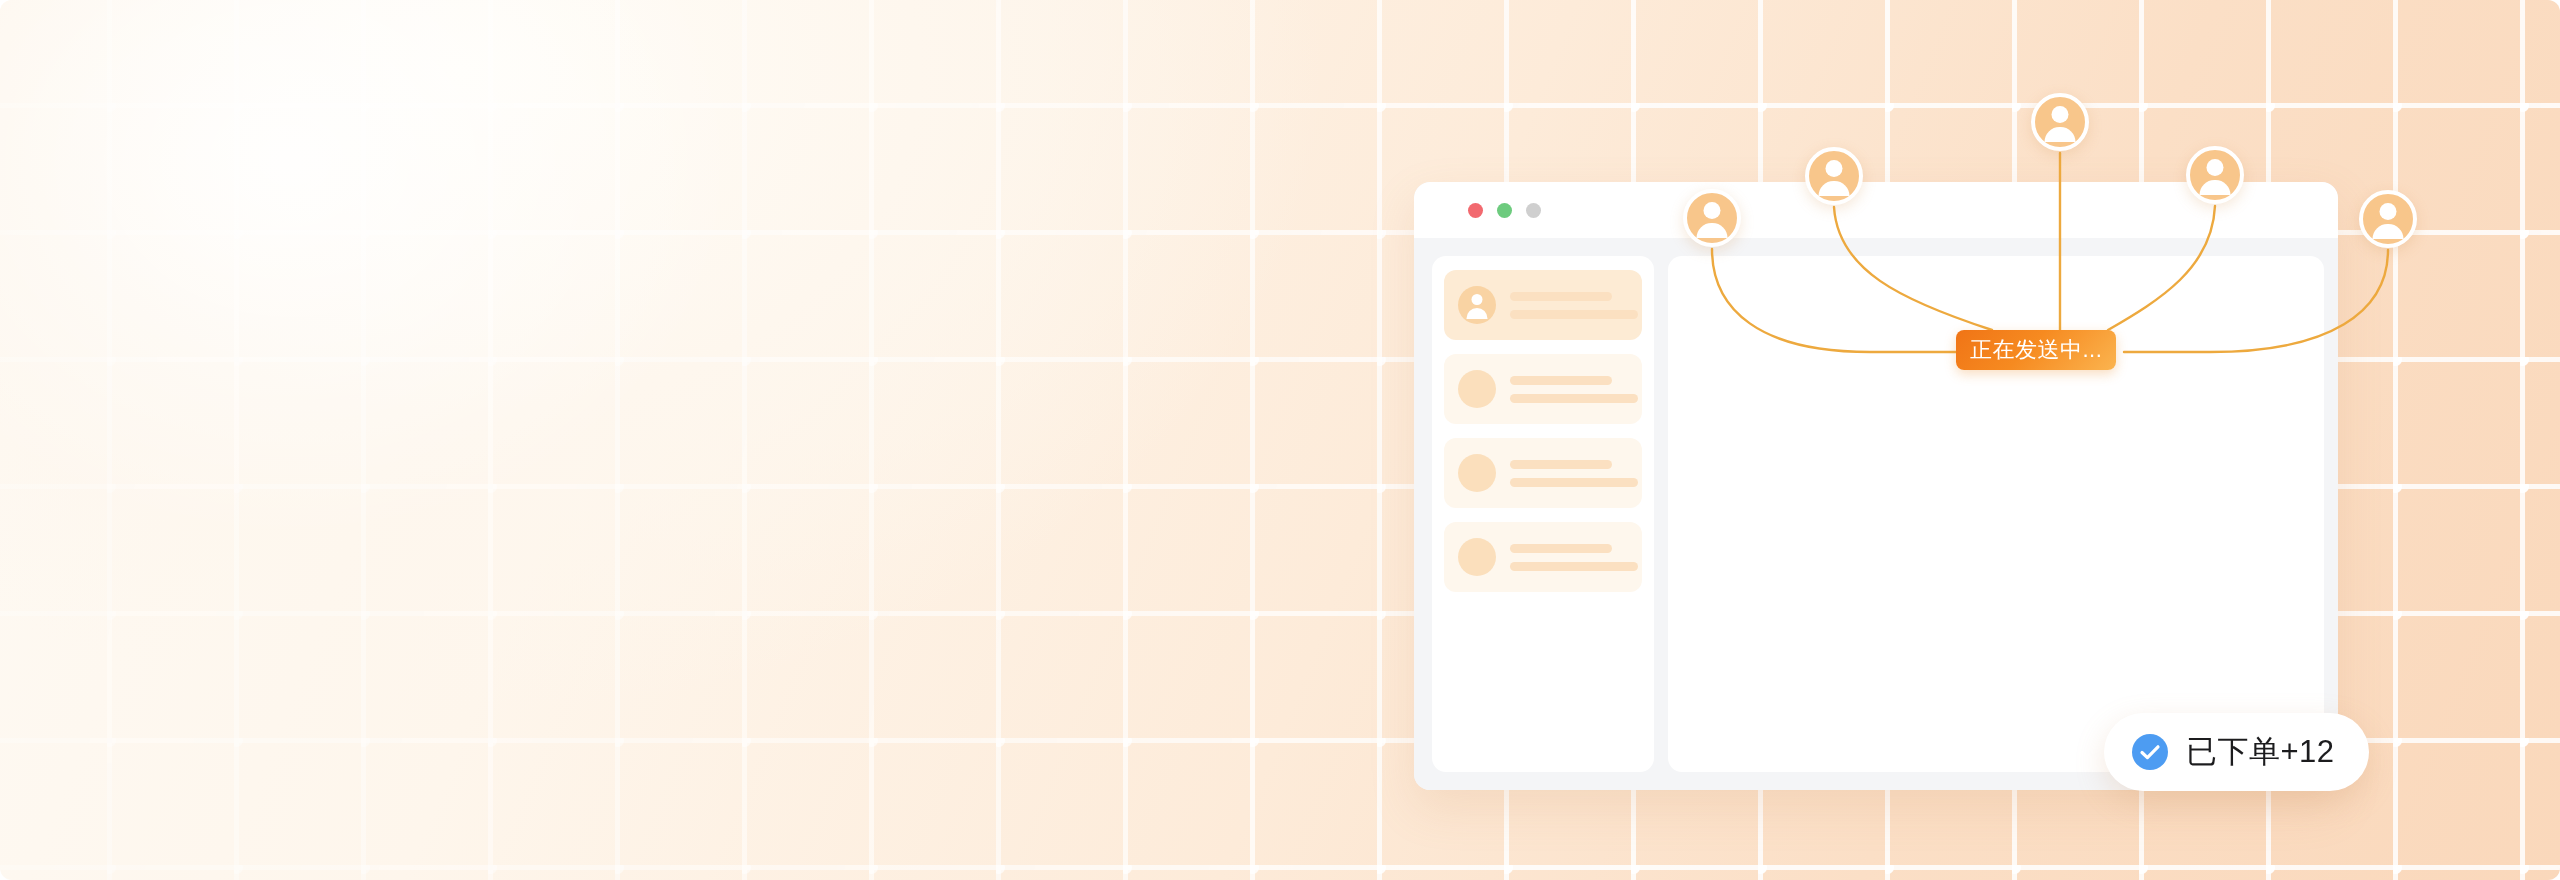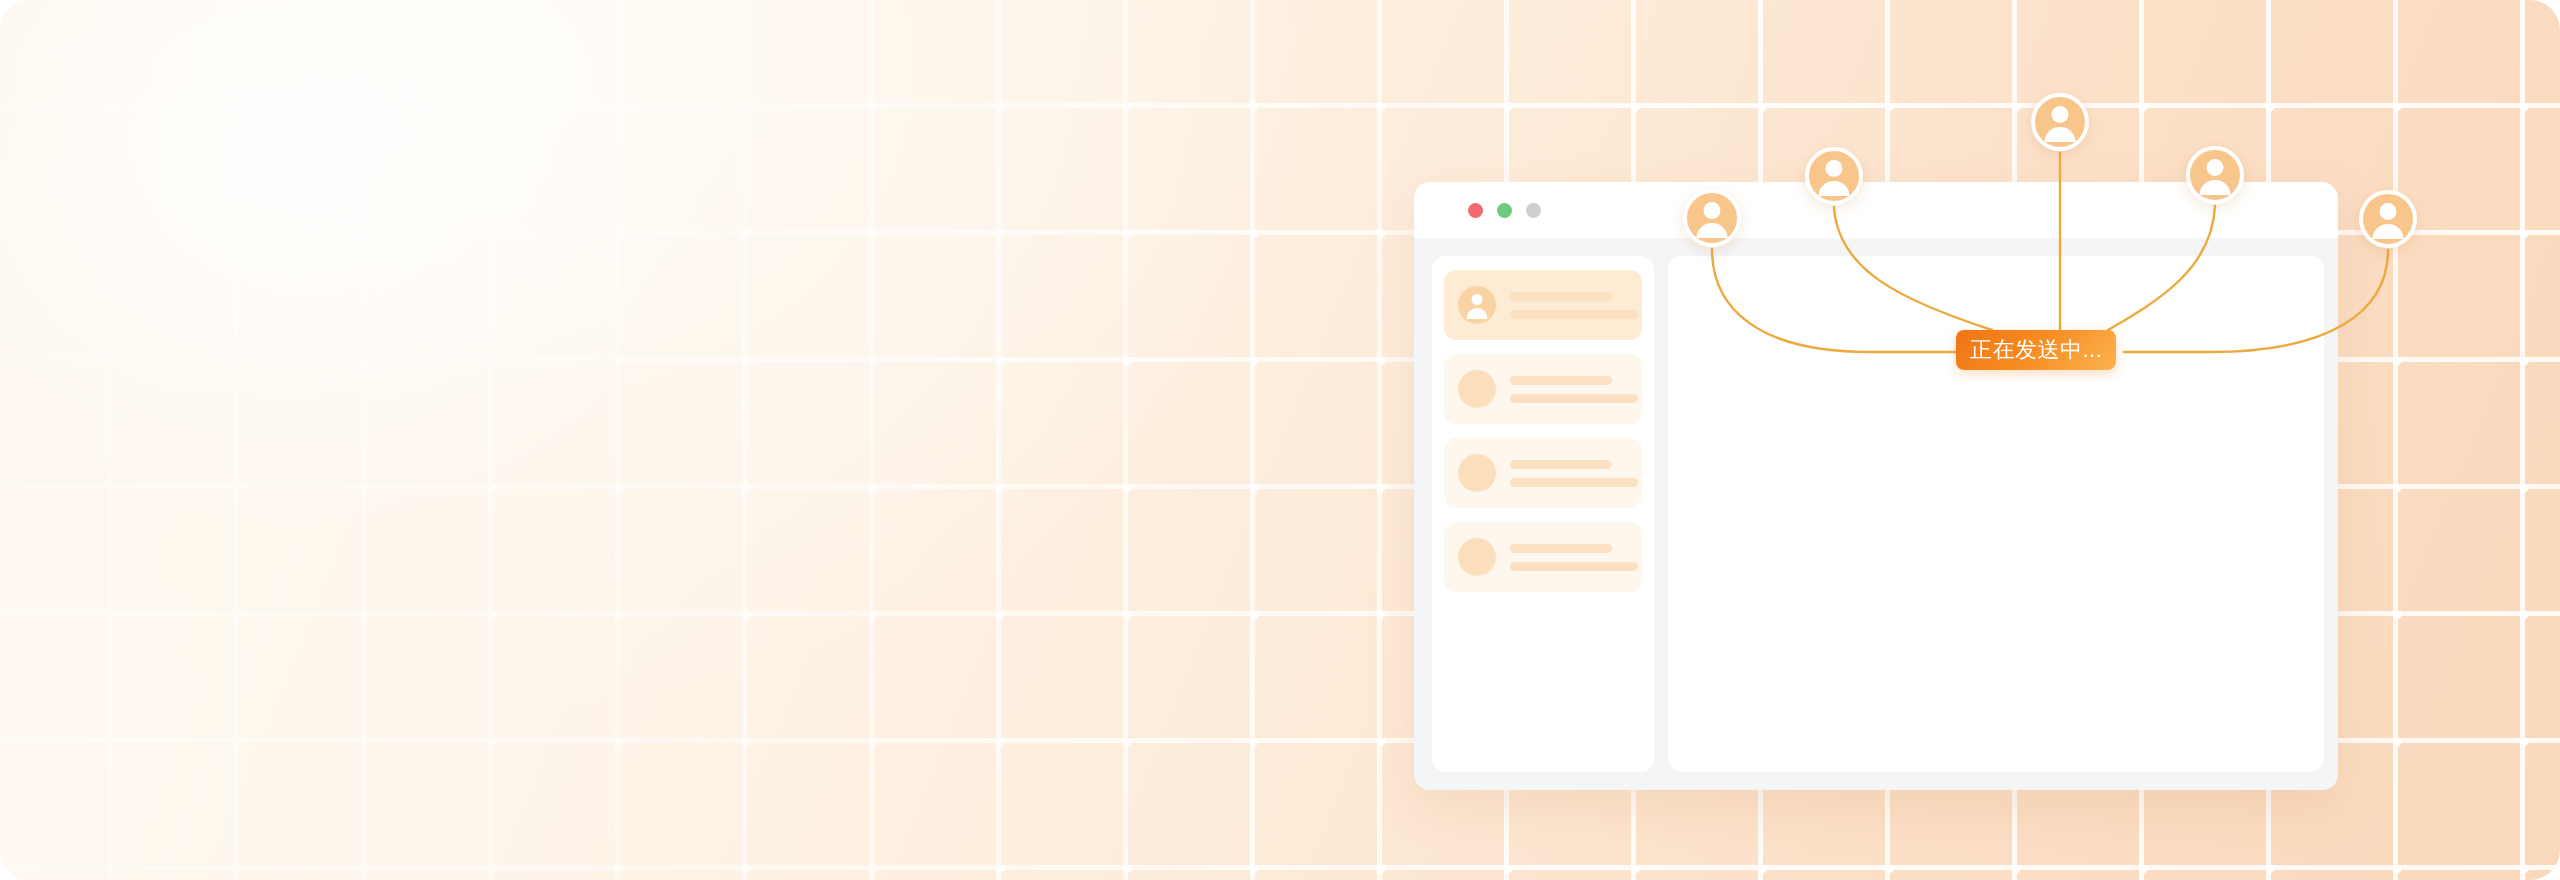--- a/index.html
+++ b/index.html
@@ -9,21 +9,21 @@
   }
   body {
     font-family: "Liberation Sans", "DejaVu Sans", sans-serif;
   }
 
   #stage {
     position: relative;
     width: 2560px;
     height: 880px;
     overflow: hidden;
-    border-radius: 30px;
+    border-radius: 12px;
   }
 
   
   .bg-base {
     position: absolute;
     inset: 0;
     background:
       radial-gradient(1200px 900px at 18% 8%, #FFFDF8 0%, #FEF7EE 38%, rgba(254,247,238,0) 72%),
       linear-gradient(112deg, #FEFAF4 0%, #FEF6EC 26%, #FDEBD9 54%, #FBDFC6 76%, #FAD8BB 100%);
   }
@@ -331,14 +331,22 @@
         <span class="body" style="width: 31px; height: 15px; top: 30px; border-radius: 31px 31px 0px 0px;"></span>
       </div>
       <div class="avatar" style="left: 2359px; top: 190px; width: 58px; height: 58px;">
         <span class="head" style="width: 17px; height: 17px; top: 9px;"></span>
         <span class="body" style="width: 31px; height: 15px; top: 30px; border-radius: 31px 31px 0px 0px;"></span>
       </div>
     </div>
 
   <div class="sending-badge">正在发送中...</div>
 
+  <div class="ordered-pill">
+    <span class="check-circle">
+      <svg width="22" height="20" viewBox="0 0 22 20">
+        <path d="M3 10.5 L8.4 15.6 L19 4.8" fill="none" stroke="#FFFFFF" stroke-width="3.2" stroke-linecap="round" stroke-linejoin="round"></path>
+      </svg>
+    </span>
+    <span class="ordered-text">已下单+12</span>
+  </div>
 
 </div>
 
 </body></html>

